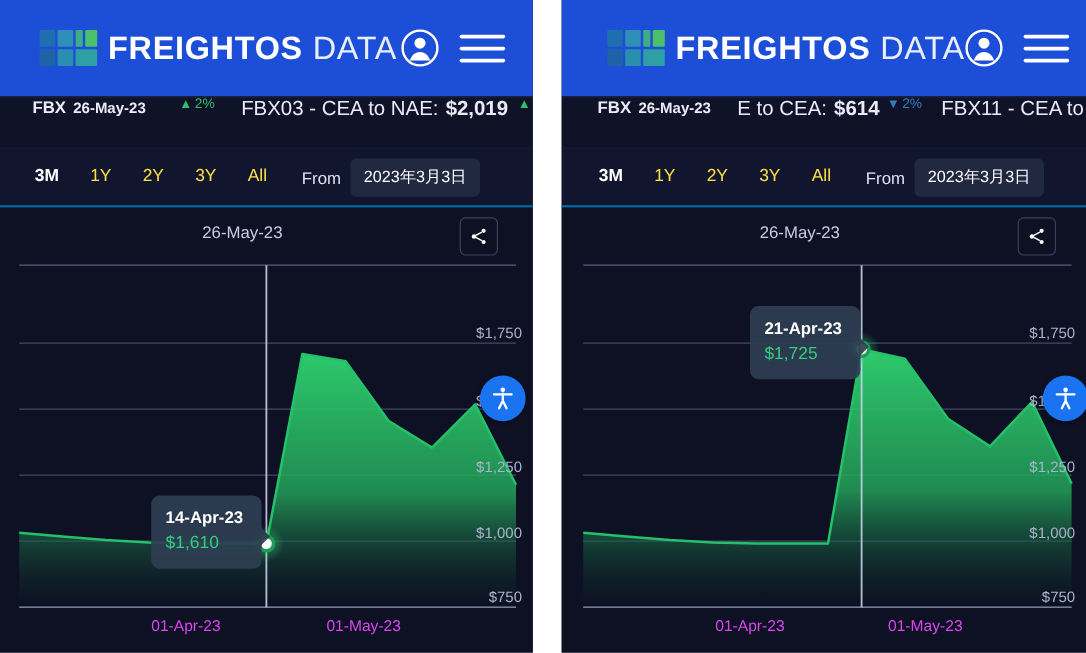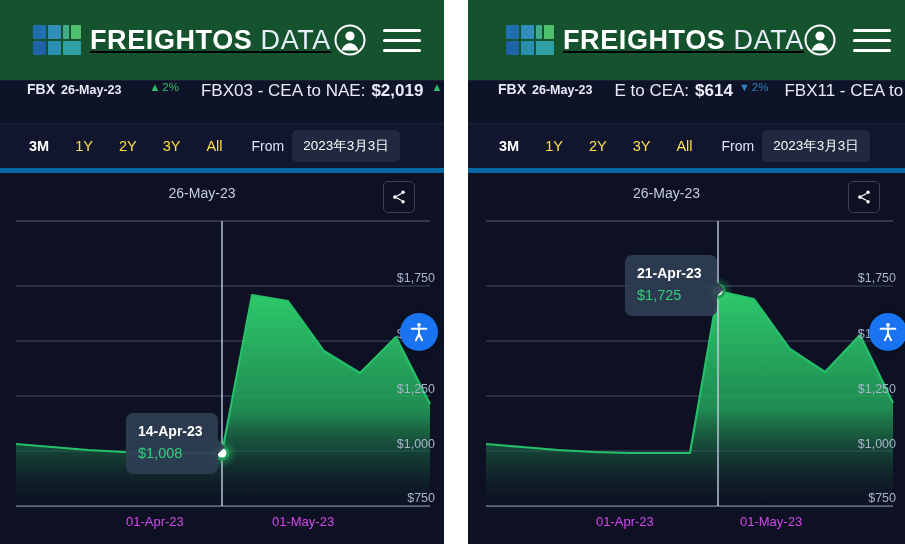--- a/index.html
+++ b/index.html
@@ -24,25 +24,24 @@
     overflow: hidden;
   }
   .panel.left  { width: 444px; }
   .gap         { width: 24px; height: 544px; background: #ffffff; flex: 0 0 24px; }
   .panel.right { width: 437px; }
 
   
   .topnav {
     position: relative;
     height: 81px;
-    background: #14532d;
+    background: #1d4ed8;
     display: flex;
     align-items: center;
     border-bottom: 1px solid #1b2039;
-    text-decoration: underline;
   }
   .panel.right .topnav { height: 81px; }
 
   .brand { display: flex; align-items: center; gap: 11px; }
   .panel.left  .brand { margin-left: 33px; }
   .panel.right .brand { margin-left: 38px; }
 
   .logo-mark {
     width: 46px; height: 30px;
     display: grid;
@@ -104,21 +103,21 @@
   .delta.up   { color: #2fbd6e; }
   .delta.down { color: #2f7fbd; }
   .arrow { font-size: 11px; line-height: 1; }
 
   
   .rangebar {
     height: 49px;
     background: #11162e;
     display: flex;
     align-items: center;
-    border-bottom: 5px solid #0369a1;
+    border-bottom: 2px solid #0369a1;
     text-align: center;
   }
   .panel.left  .rangebar { padding-left: 16px; }
   .panel.right .rangebar { padding-left: 18px; }
   .rtab {
     font-size: 14.5px;
     color: #fde047;
     padding: 0 13px;
     line-height: 49px;
     cursor: pointer;
@@ -330,21 +329,21 @@
       <span class="ylab" style="right:9px; top:154px;">$1,500</span>
       <span class="ylab" style="right:9px; top:209px;">$1,250</span>
       <span class="ylab" style="right:9px; top:264px;">$1,000</span>
       <span class="ylab" style="right:9px; top:318px;">$750</span>
 
       <span class="xlab" style="left:126px; top:341px;">01-Apr-23</span>
       <span class="xlab" style="left:272px; top:341px;">01-May-23</span>
 
       <div class="tooltip" style="left:126px; top:240px;">
         <div class="tt-date">14-Apr-23</div>
-        <div class="tt-val">$1,008</div>
+        <div class="tt-val">$1,610</div>
         <span class="tt-tail"></span>
       </div>
 
       <div class="a11y">
         <svg width="22" height="22" viewBox="0 0 24 24" aria-hidden="true">
           <circle cx="12" cy="4.2" r="2.1" fill="#ffffff"></circle>
           <path d="M4 8.4h16" stroke="#ffffff" stroke-width="2.1" stroke-linecap="round"></path>
           <path d="M12 7.6v7.4M12 14.2 8.6 21M12 14.2 15.4 21" stroke="#ffffff" stroke-width="2.1" stroke-linecap="round" fill="none"></path>
         </svg>
       </div>

